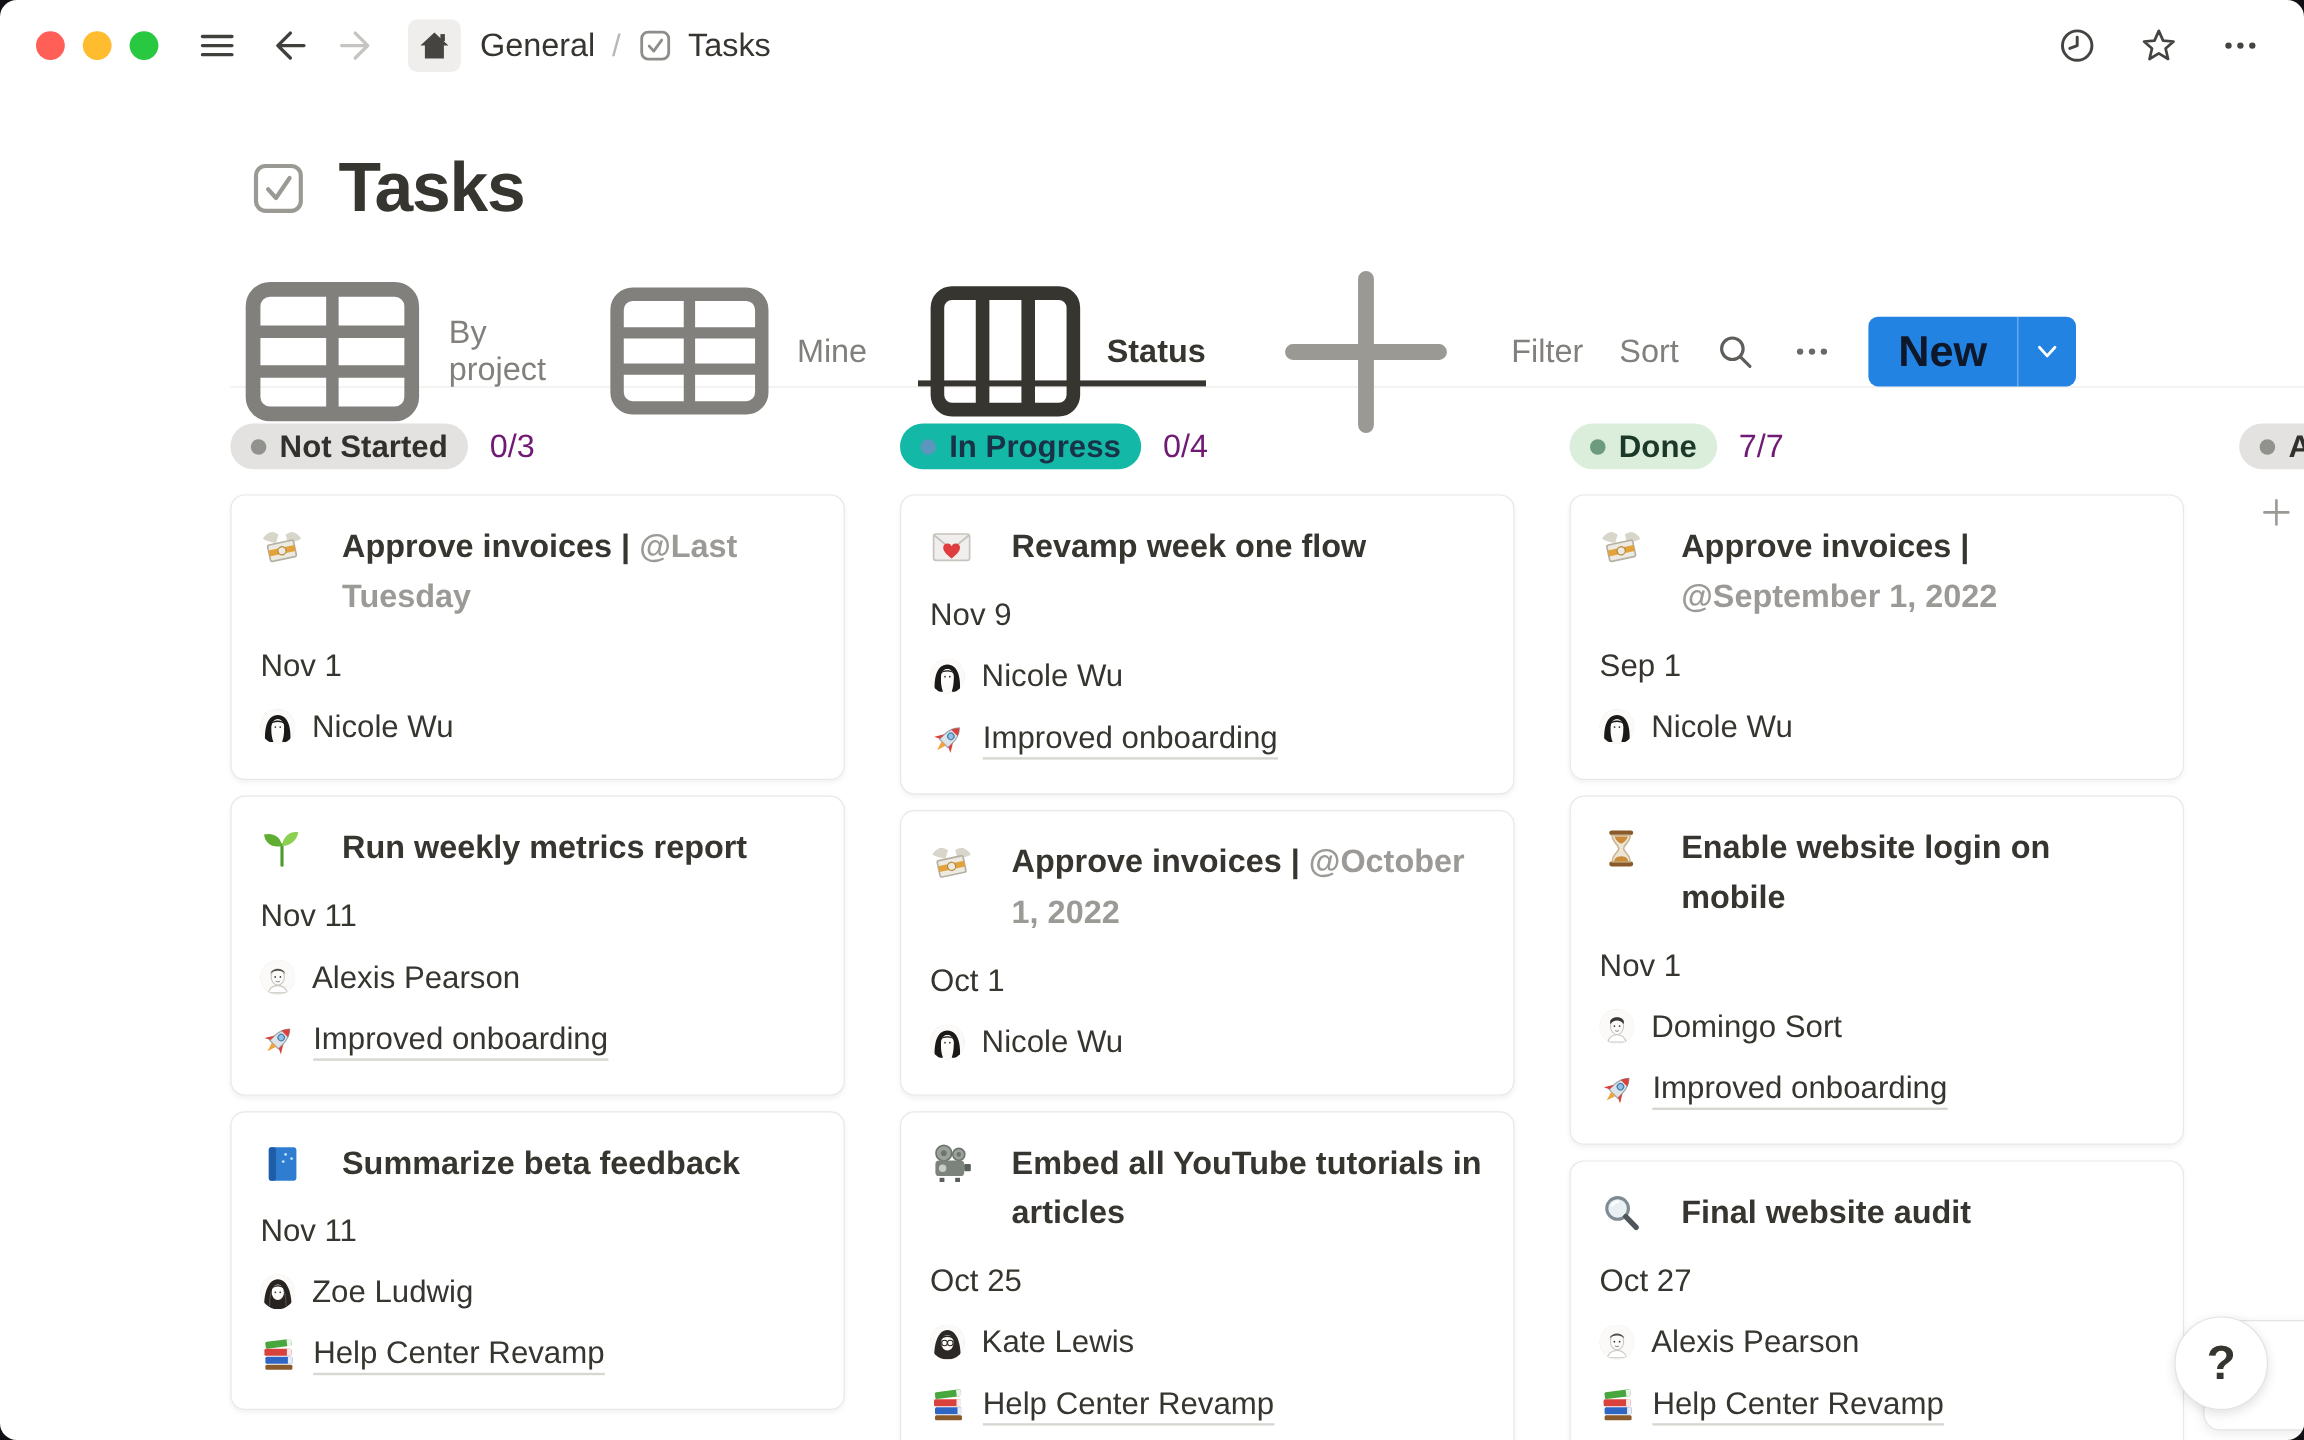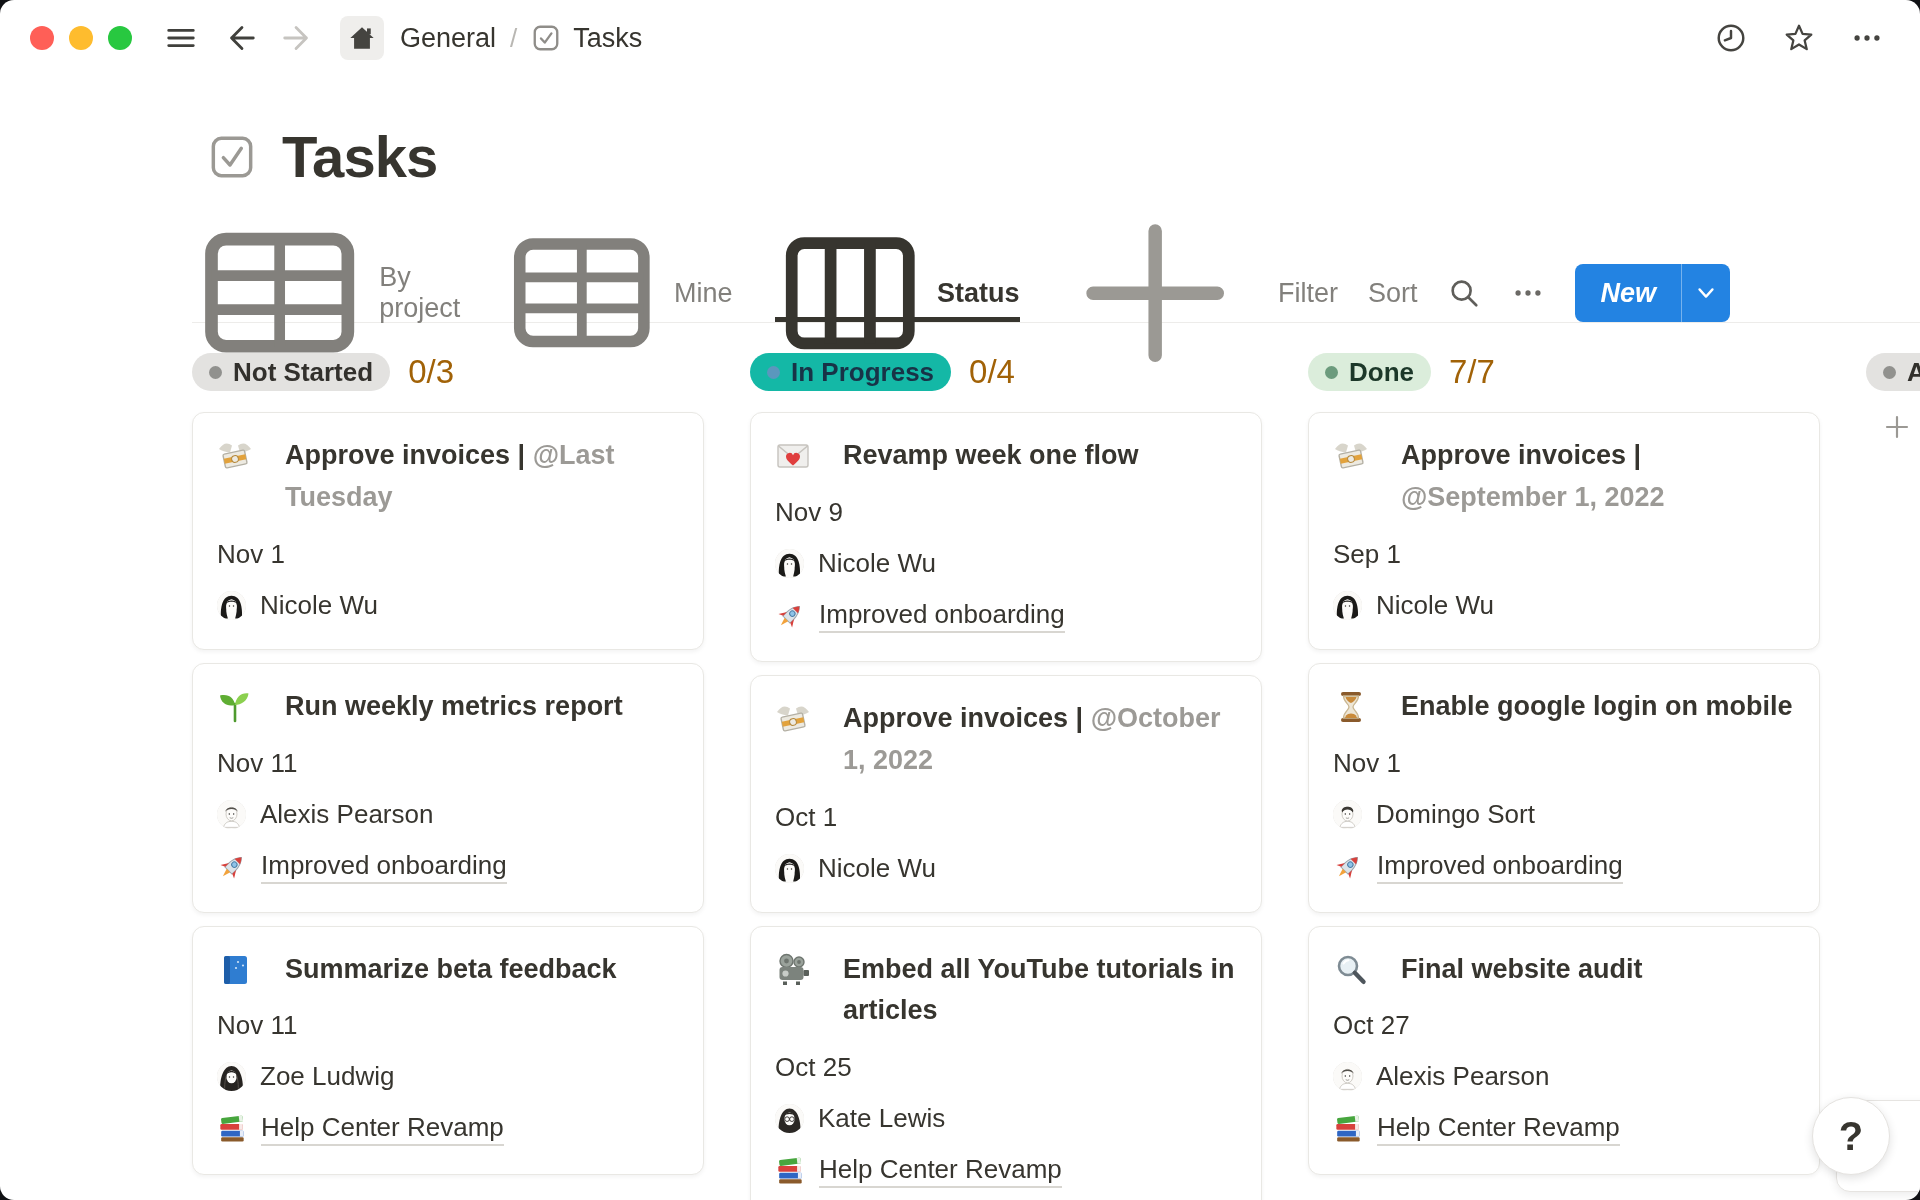--- a/index.html
+++ b/index.html
@@ -31,32 +31,32 @@
   .tab{display:flex;align-items:center;gap:12px;font-size:27px;color:#82807C;margin-right:42px;
     border-bottom:5px solid transparent;padding-top:5px;box-sizing:border-box;}
   .tab svg{width:30px;height:30px;}
   .tab.active{color:#37352F;font-weight:700;border-bottom-color:#37352F;}
   .tab-add{display:flex;align-items:center;margin-right:30px;}
   .tab-add svg{width:30px;height:30px;}
   .vtools{margin-left:auto;display:flex;align-items:center;gap:30px;margin-right:190px;}
   .toollbl{font-size:27px;color:#82807C;white-space:nowrap;}
   .vtools .icbtn svg{width:33px;height:33px;}
   .newbtn{display:flex;align-items:stretch;height:58px;border-radius:8px;overflow:hidden;background:#2383E2;}
-  .new-main{display:flex;align-items:center;padding:0 25px;color:#ffffff;font-size:27px;font-weight:700;font-style:italic;}
+  .new-main{display:flex;align-items:center;padding:0 25px;color:#0f172a;font-size:36px;font-weight:700;}
   .new-chev{width:48px;display:flex;align-items:center;justify-content:center;border-left:1px solid rgba(255,255,255,.38);}
   .new-chev svg{width:26px;height:26px;}
 
   
   .board{position:absolute;top:352px;left:0;right:0;bottom:0;padding-left:192px;display:flex;gap:46px;overflow:hidden;}
   .column{width:512px;flex:none;}
   .col-head{display:flex;align-items:center;gap:18px;height:40px;margin-bottom:20px;text-align:center;}
   .pill{display:inline-flex;align-items:center;gap:11px;height:38px;padding:0 17px;border-radius:19px;
     font-size:26px;font-weight:700;white-space:nowrap;}
   .dot{width:13px;height:13px;border-radius:50%;flex:none;}
-  .count{font-size:33px;color:#a16207;}
+  .count{font-size:27px;color:#701a75;}
   .cards{display:flex;flex-direction:column;gap:13px;}
   .card{background:#fff;border:1px solid #E9E8E4;border-radius:12px;box-shadow:0 2px 4px rgba(15,15,15,.05);
     padding:22px 24px 28px 24px;box-sizing:border-box;}
   .card-title{display:flex;gap:32px;font-size:27px;font-weight:700;color:#37352F;line-height:1.55;}
   .emoji{width:36px;height:36px;flex:none;margin-top:3px;}
   .emoji svg{width:36px;height:36px;}
   .mention{color:#9C9A96;}
   .card-date{margin-top:20px;font-size:26px;color:#37352F;}
   .prow{display:flex;align-items:center;gap:14px;margin-top:20px;}
   .avatar{width:29px;height:29px;border-radius:50%;overflow:hidden;flex:none;background:#F1F0EE;box-shadow:0 0 0 1px rgba(0,0,0,.08) inset;}
@@ -536,21 +536,21 @@
             <div class="card-title">
               <span class="emoji">
                 <svg viewBox="0 0 36 36" xmlns="http://www.w3.org/2000/svg" style="width: 100%; height: 100%; display: block;">
                   <rect x="8" y="3" width="20" height="4" rx="2" fill="#8A5A2B"></rect>
                   <rect x="8" y="29" width="20" height="4" rx="2" fill="#8A5A2B"></rect>
                   <path d="M10.5 7 H25.5 C25.5 13 20 15 20 18 C20 21 25.5 23 25.5 29 H10.5 C10.5 23 16 21 16 18 C16 15 10.5 13 10.5 7Z" fill="#EDE6D6" stroke="#C9B691" stroke-width="1.3"></path>
                   <path d="M12.5 8 H23.5 C22.5 12 19 13.5 18 14 C17 13.5 13.5 12 12.5 8Z" fill="#C98A3A"></path>
                   <path d="M13 26.5 C15 23.8 21 23.8 23 26.5 L24 29 H12Z" fill="#C98A3A"></path>
                 </svg>
               </span>
-              <div><span>Enable google login on mobile</span></div>
+              <div><span>Enable website login on mobile</span></div>
             </div>
             <div class="card-date">Nov 1</div>
             <div class="prow">
               <span class="avatar">
                 <svg viewBox="0 0 36 36" xmlns="http://www.w3.org/2000/svg" style="width: 100%; height: 100%; display: block;">
                   <rect width="36" height="36" fill="#FBFAF8"></rect>
                   <path d="M8.5 34 C10 28.5 13.5 26.5 18 26.5 C22.5 26.5 26 28.5 27.5 34Z" fill="#FFFFFF" stroke="#C9C5BE" stroke-width="1.1"></path>
                   <ellipse cx="18" cy="17.5" rx="6.8" ry="8.6" fill="#FDFCFA" stroke="#C9C5BE" stroke-width="1.1"></ellipse>
                   <path d="M10.8 13.5 C10.8 6.5 25.2 6.5 25.2 13.5 L24.5 15.5 C22.5 10.5 13.5 10.5 11.5 15.5Z" fill="#3A3833"></path>
                   <circle cx="15.3" cy="17.5" r="0.9" fill="#33312E"></circle>

